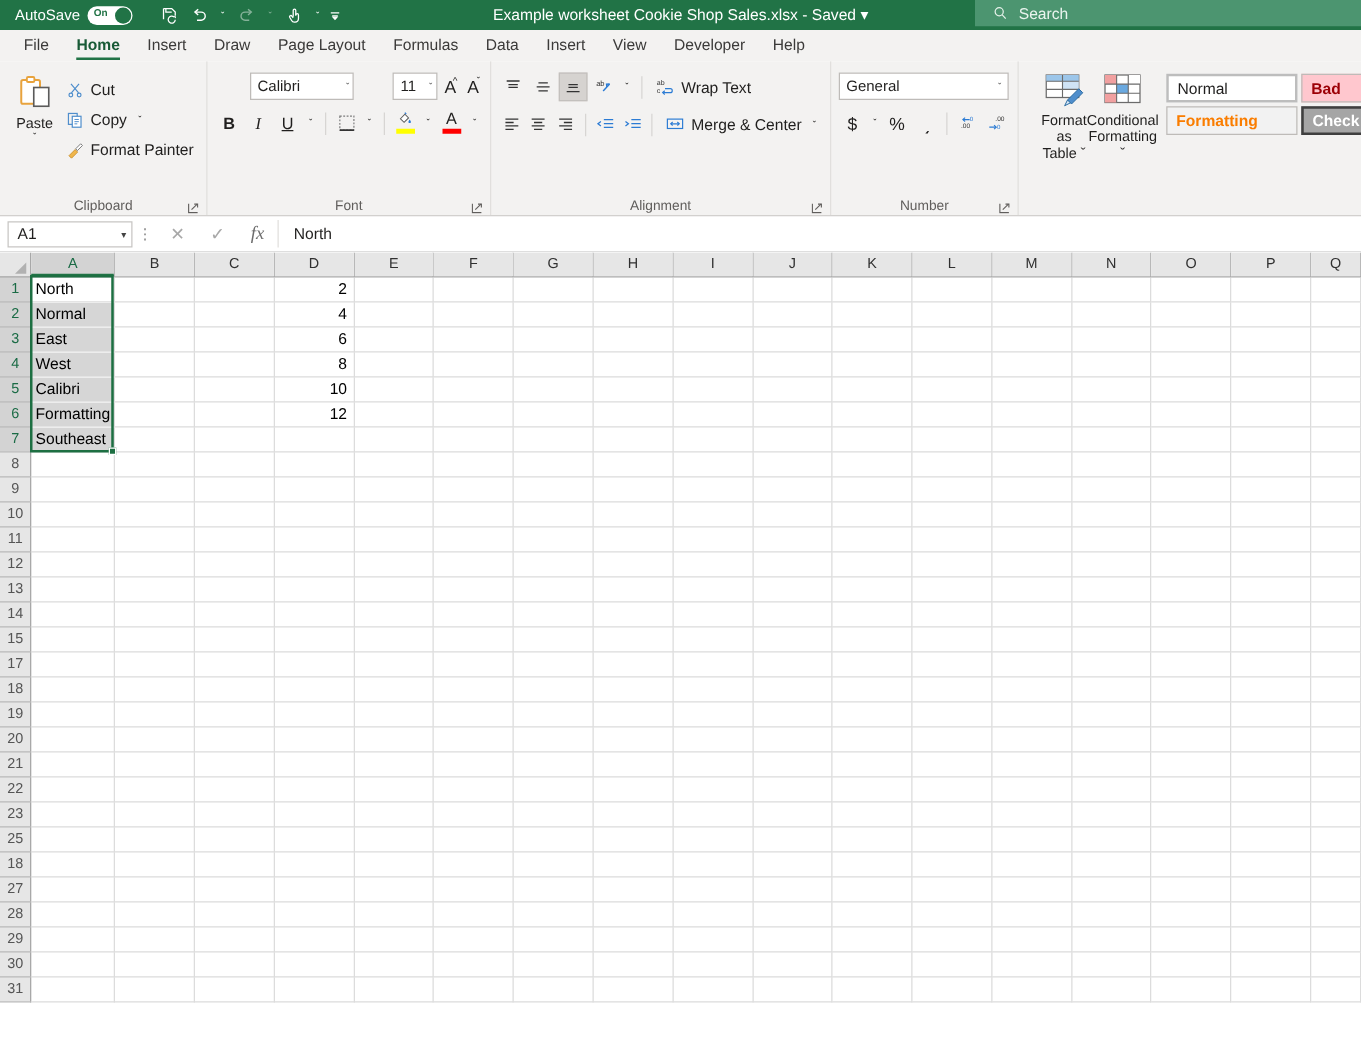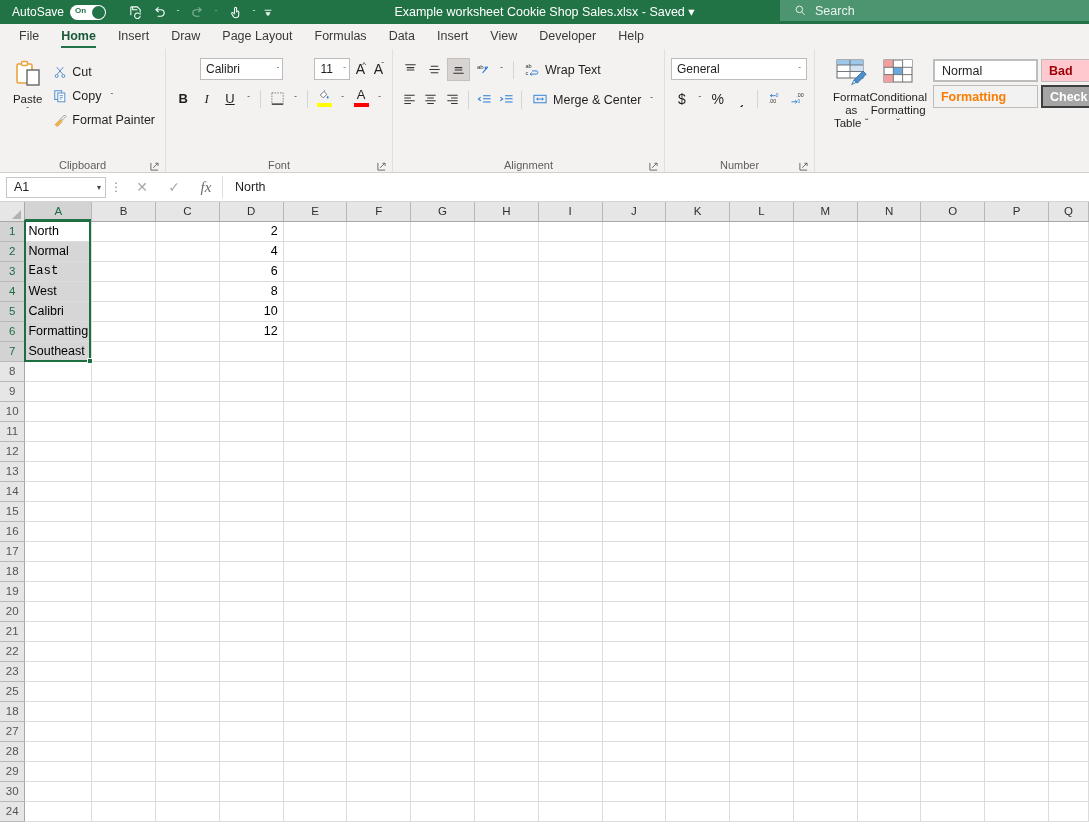--- a/index.html
+++ b/index.html
@@ -821,21 +821,21 @@
           <td class="cell" style="width: 64px;"></td>
           <td class="cell" style="width: 64px;"></td>
           <td class="cell" style="width: 64px;"></td>
           <td class="cell" style="width: 64px;"></td>
           <td class="cell" style="width: 64px;"></td>
           <td class="cell" style="width: 64px;"></td>
           <td class="cell" style="width: 40px;"></td>
         </tr>
         <tr>
           <th class="rowhead selected">3</th>
-          <td class="cell selfill" style="width: 65px; font-family: Liberation Mono, monospace;">East</td>
+          <td class="cell selfill" style="width: 65px;">East</td>
           <td class="cell" style="width: 64px;"></td>
           <td class="cell" style="width: 64px;"></td>
           <td class="cell num" style="width: 64px;">6</td>
           <td class="cell" style="width: 64px;"></td>
           <td class="cell" style="width: 64px;"></td>
           <td class="cell" style="width: 64px;"></td>
           <td class="cell" style="width: 64px;"></td>
           <td class="cell" style="width: 64px;"></td>
           <td class="cell" style="width: 64px;"></td>
           <td class="cell" style="width: 64px;"></td>
@@ -1080,40 +1080,20 @@
           <td class="cell" style="width: 64px;"></td>
           <td class="cell" style="width: 64px;"></td>
           <td class="cell" style="width: 64px;"></td>
           <td class="cell" style="width: 64px;"></td>
           <td class="cell" style="width: 64px;"></td>
           <td class="cell" style="width: 64px;"></td>
           <td class="cell" style="width: 64px;"></td>
           <td class="cell" style="width: 40px;"></td>
         </tr>
         <tr>
-          <th class="rowhead">16</th>
-          <td class="cell" style="width: 65px;"></td>
-          <td class="cell" style="width: 64px;"></td>
-          <td class="cell" style="width: 64px;"></td>
-          <td class="cell" style="width: 64px;"></td>
-          <td class="cell" style="width: 64px;"></td>
-          <td class="cell" style="width: 64px;"></td>
-          <td class="cell" style="width: 64px;"></td>
-          <td class="cell" style="width: 64px;"></td>
-          <td class="cell" style="width: 64px;"></td>
-          <td class="cell" style="width: 64px;"></td>
-          <td class="cell" style="width: 64px;"></td>
-          <td class="cell" style="width: 64px;"></td>
-          <td class="cell" style="width: 64px;"></td>
-          <td class="cell" style="width: 64px;"></td>
-          <td class="cell" style="width: 64px;"></td>
-          <td class="cell" style="width: 64px;"></td>
-          <td class="cell" style="width: 40px;"></td>
-        </tr>
-        <tr>
           <th class="rowhead">17</th>
           <td class="cell" style="width: 65px;"></td>
           <td class="cell" style="width: 64px;"></td>
           <td class="cell" style="width: 64px;"></td>
           <td class="cell" style="width: 64px;"></td>
           <td class="cell" style="width: 64px;"></td>
           <td class="cell" style="width: 64px;"></td>
           <td class="cell" style="width: 64px;"></td>
           <td class="cell" style="width: 64px;"></td>
           <td class="cell" style="width: 64px;"></td>
@@ -1360,21 +1340,21 @@
           <td class="cell" style="width: 64px;"></td>
           <td class="cell" style="width: 64px;"></td>
           <td class="cell" style="width: 64px;"></td>
           <td class="cell" style="width: 64px;"></td>
           <td class="cell" style="width: 64px;"></td>
           <td class="cell" style="width: 64px;"></td>
           <td class="cell" style="width: 64px;"></td>
           <td class="cell" style="width: 40px;"></td>
         </tr>
         <tr>
-          <th class="rowhead">24</th>
+          <th class="rowhead">31</th>
           <td class="cell" style="width: 65px;"></td>
           <td class="cell" style="width: 64px;"></td>
           <td class="cell" style="width: 64px;"></td>
           <td class="cell" style="width: 64px;"></td>
           <td class="cell" style="width: 64px;"></td>
           <td class="cell" style="width: 64px;"></td>
           <td class="cell" style="width: 64px;"></td>
           <td class="cell" style="width: 64px;"></td>
           <td class="cell" style="width: 64px;"></td>
           <td class="cell" style="width: 64px;"></td>

